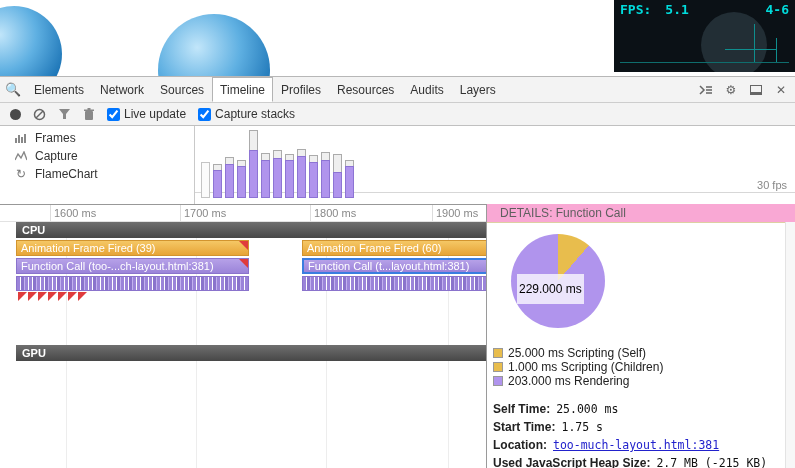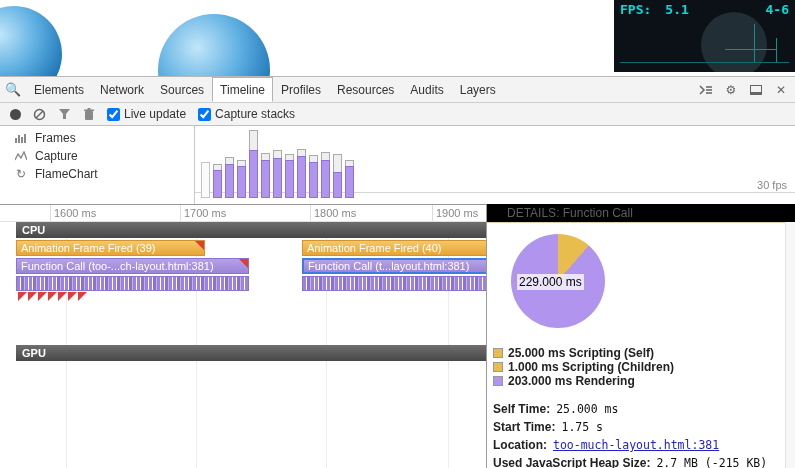--- a/index.html
+++ b/index.html
@@ -78,27 +78,27 @@
   .corner::after{content:"";position:absolute;right:0;top:0;width:0;height:0;
     border-top:9px solid #e03c3c;border-left:9px solid transparent;}
   .ftex{position:absolute;height:15px;box-sizing:border-box;border:1px solid #8a73cc;cursor:pointer;
     background:repeating-linear-gradient(90deg,#9b84d9 0 3px,#fff 3px 4px,#8a73cc 4px 7px,#c3b2ef 7px 8px,#9b84d9 8px 11px,#fff 11px 12px);}
   .warn-row{position:absolute;left:2px;display:flex;gap:1px;}
   .warn{width:0;height:0;border-top:9px solid #e03c3c;border-right:9px solid transparent;}
 
   
   .details{position:absolute;left:486px;top:204px;width:309px;height:264px;box-sizing:border-box;
     background:#fff;border-left:1px solid #9a9a9a;overflow:hidden;}
-  .det-head{height:18px;line-height:18px;background:#000000;border-bottom:1px solid #ddd0a2;
-    color:#5f5f5f;padding-left:20px;font-size:12px;}
+  .det-head{height:18px;line-height:18px;background:#f9a8d4;border-bottom:1px solid #ddd0a2;
+    color:#5f5f5f;padding-left:13px;font-size:12px;}
   .pie{position:absolute;left:24px;top:30px;width:94px;height:94px;border-radius:50%;}
   .pie-label{position:absolute;left:30px;top:70px;font-size:12px;color:#000;
-    background:rgba(255,255,255,.75);padding:1px 2px;}
+    background:rgba(255,255,255,.75);padding:8px 2px;}
   .legend{position:absolute;left:6px;top:142px;}
-  .legend-row{display:flex;align-items:center;gap:5px;height:14px;font-size:12px;color:#222;font-weight:bold;}
+  .legend-row{display:flex;align-items:center;gap:5px;height:14px;font-size:12px;color:#222;}
   .swatch{width:10px;height:10px;border:1px solid #999;box-sizing:border-box;display:inline-block;}
   .fields{position:absolute;left:6px;top:198px;right:10px;}
   .field-row{display:flex;gap:6px;margin-bottom:4px;font-size:12px;align-items:baseline;white-space:nowrap;}
   .f-label{font-weight:bold;color:#222;}
   .f-value{font-family:"DejaVu Sans Mono",monospace;font-size:11.5px;color:#111;}
   .f-value.link{color:#2222cc;text-decoration:underline;cursor:pointer;}
   .det-scroll{position:absolute;right:0;top:18px;bottom:0;width:9px;background:#f7f7f7;border-left:1px solid #e3e3e3;}
 </style>
 </head>
 <body>
@@ -275,22 +275,22 @@
   </div>
 
   <div class="flame">
     <div class="grid-v" style="left:50px"></div>
     <div class="grid-v" style="left:180px"></div>
     <div class="grid-v" style="left:310px"></div>
     <div class="grid-v" style="left:432px"></div>
 
     <div class="sec-head" style="top:0">CPU</div>
 
-    <div class="fbar orange corner" style="left:0;top:18px;width:189px">Animation Frame Fired (39)</div>
-    <div class="fbar orange corner" style="left:286px;top:18px;width:200px">Animation Frame Fired (40)</div>
+    <div class="fbar orange corner" style="left:0;top:18px;width:233px">Animation Frame Fired (39)</div>
+    <div class="fbar orange corner" style="left:286px;top:18px;width:200px">Animation Frame Fired (60)</div>
 
     <div class="fbar purple corner" style="left:0;top:36px;width:233px">Function Call (too-...ch-layout.html:381)</div>
     <div class="fbar purple sel" style="left:286px;top:36px;width:193px">Function Call (t...layout.html:381)</div>
 
     <div class="ftex" style="left:0;top:54px;width:233px"></div>
     <div class="ftex" style="left:286px;top:54px;width:192px"></div>
 
     <div class="warn-row" id="warnings" style="top:70px">
         <div class="warn"></div>
         <div class="warn"></div>

